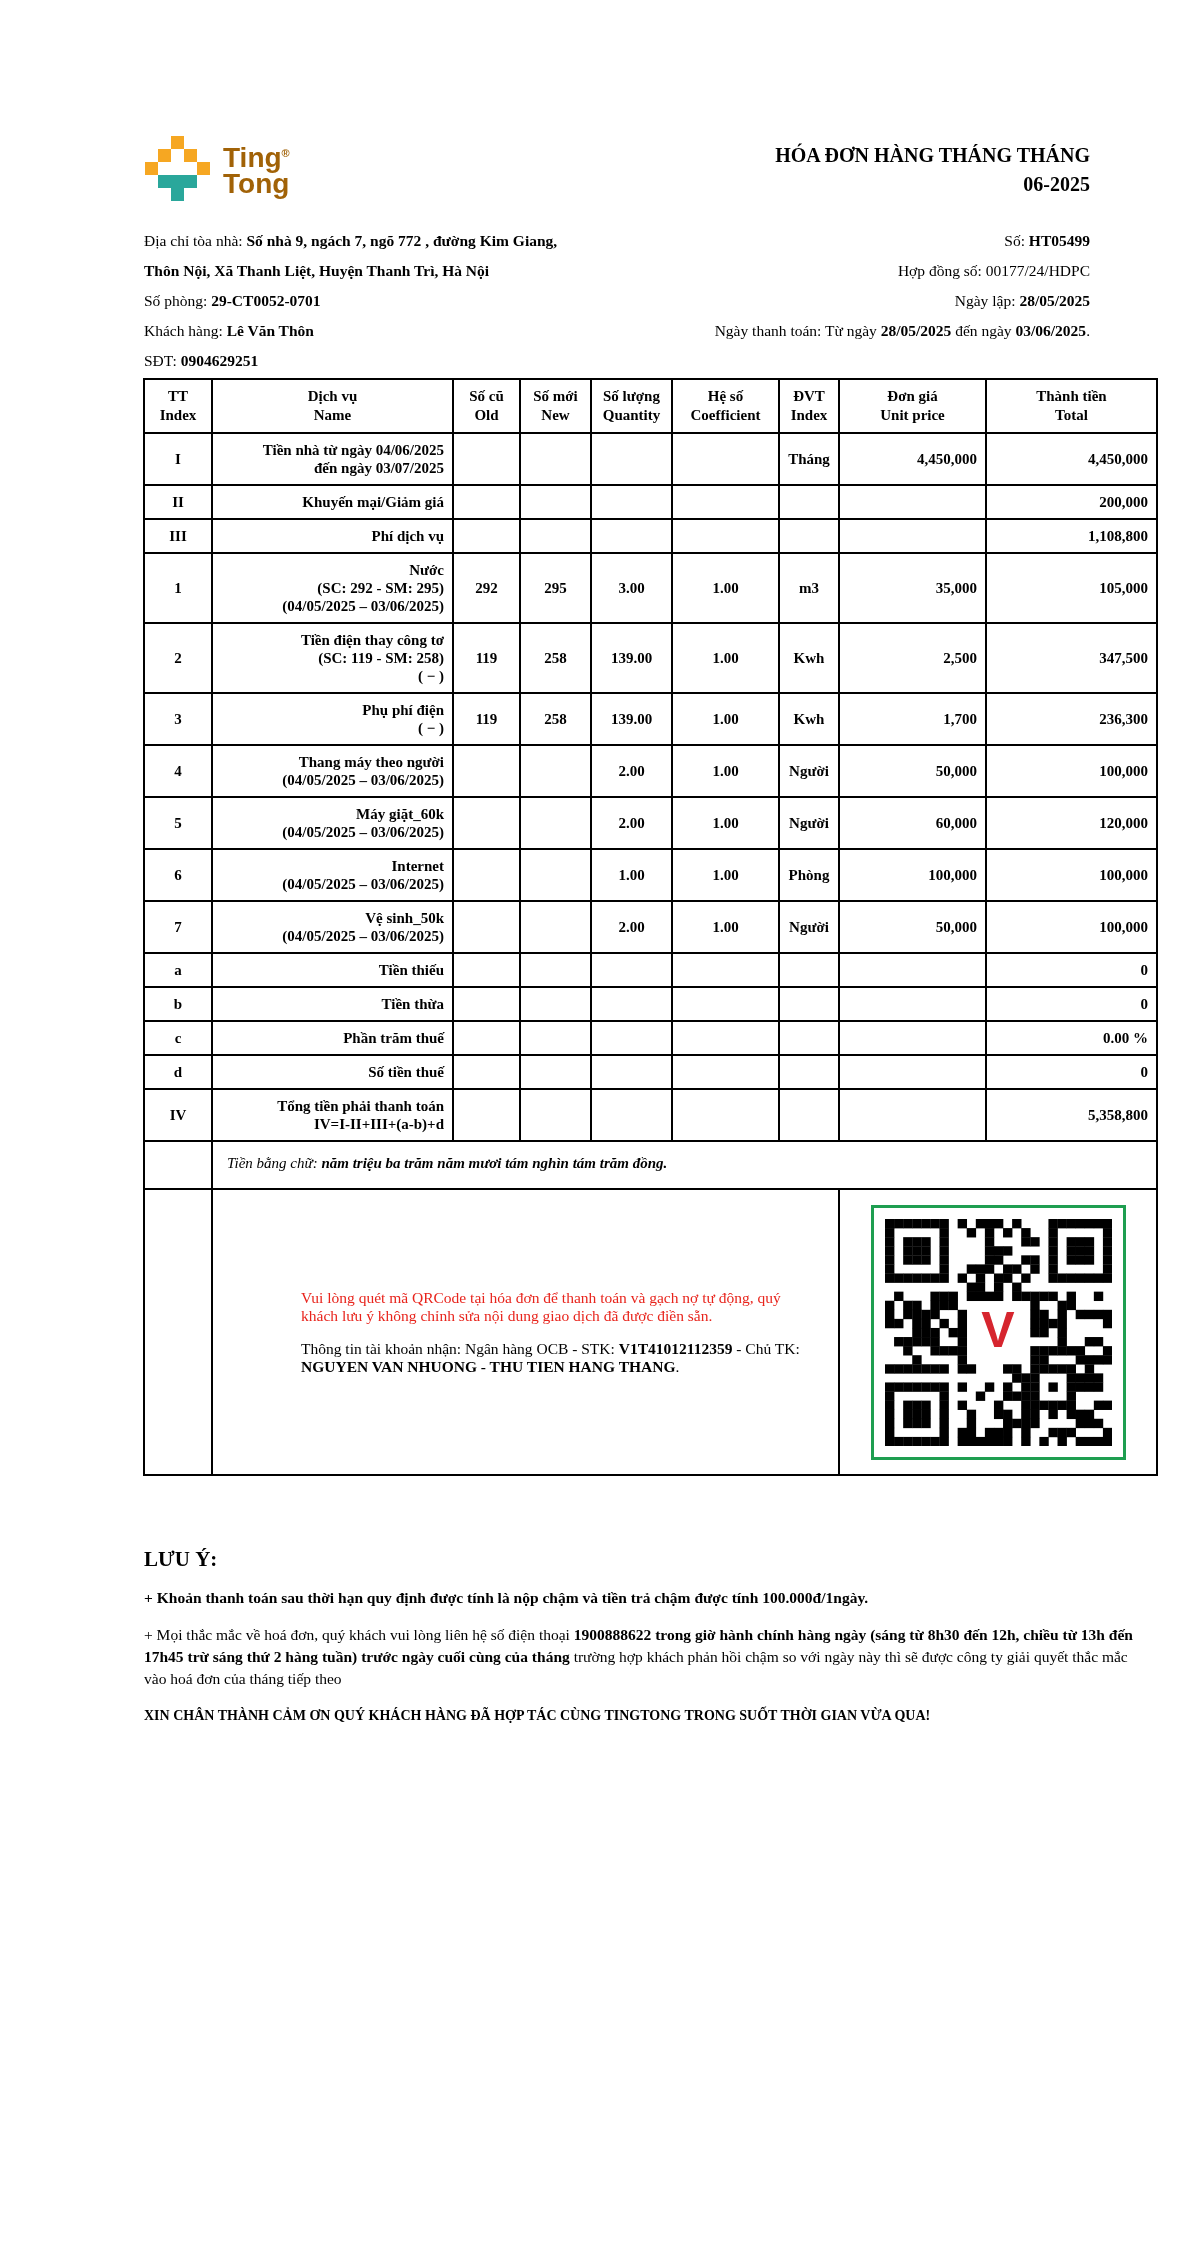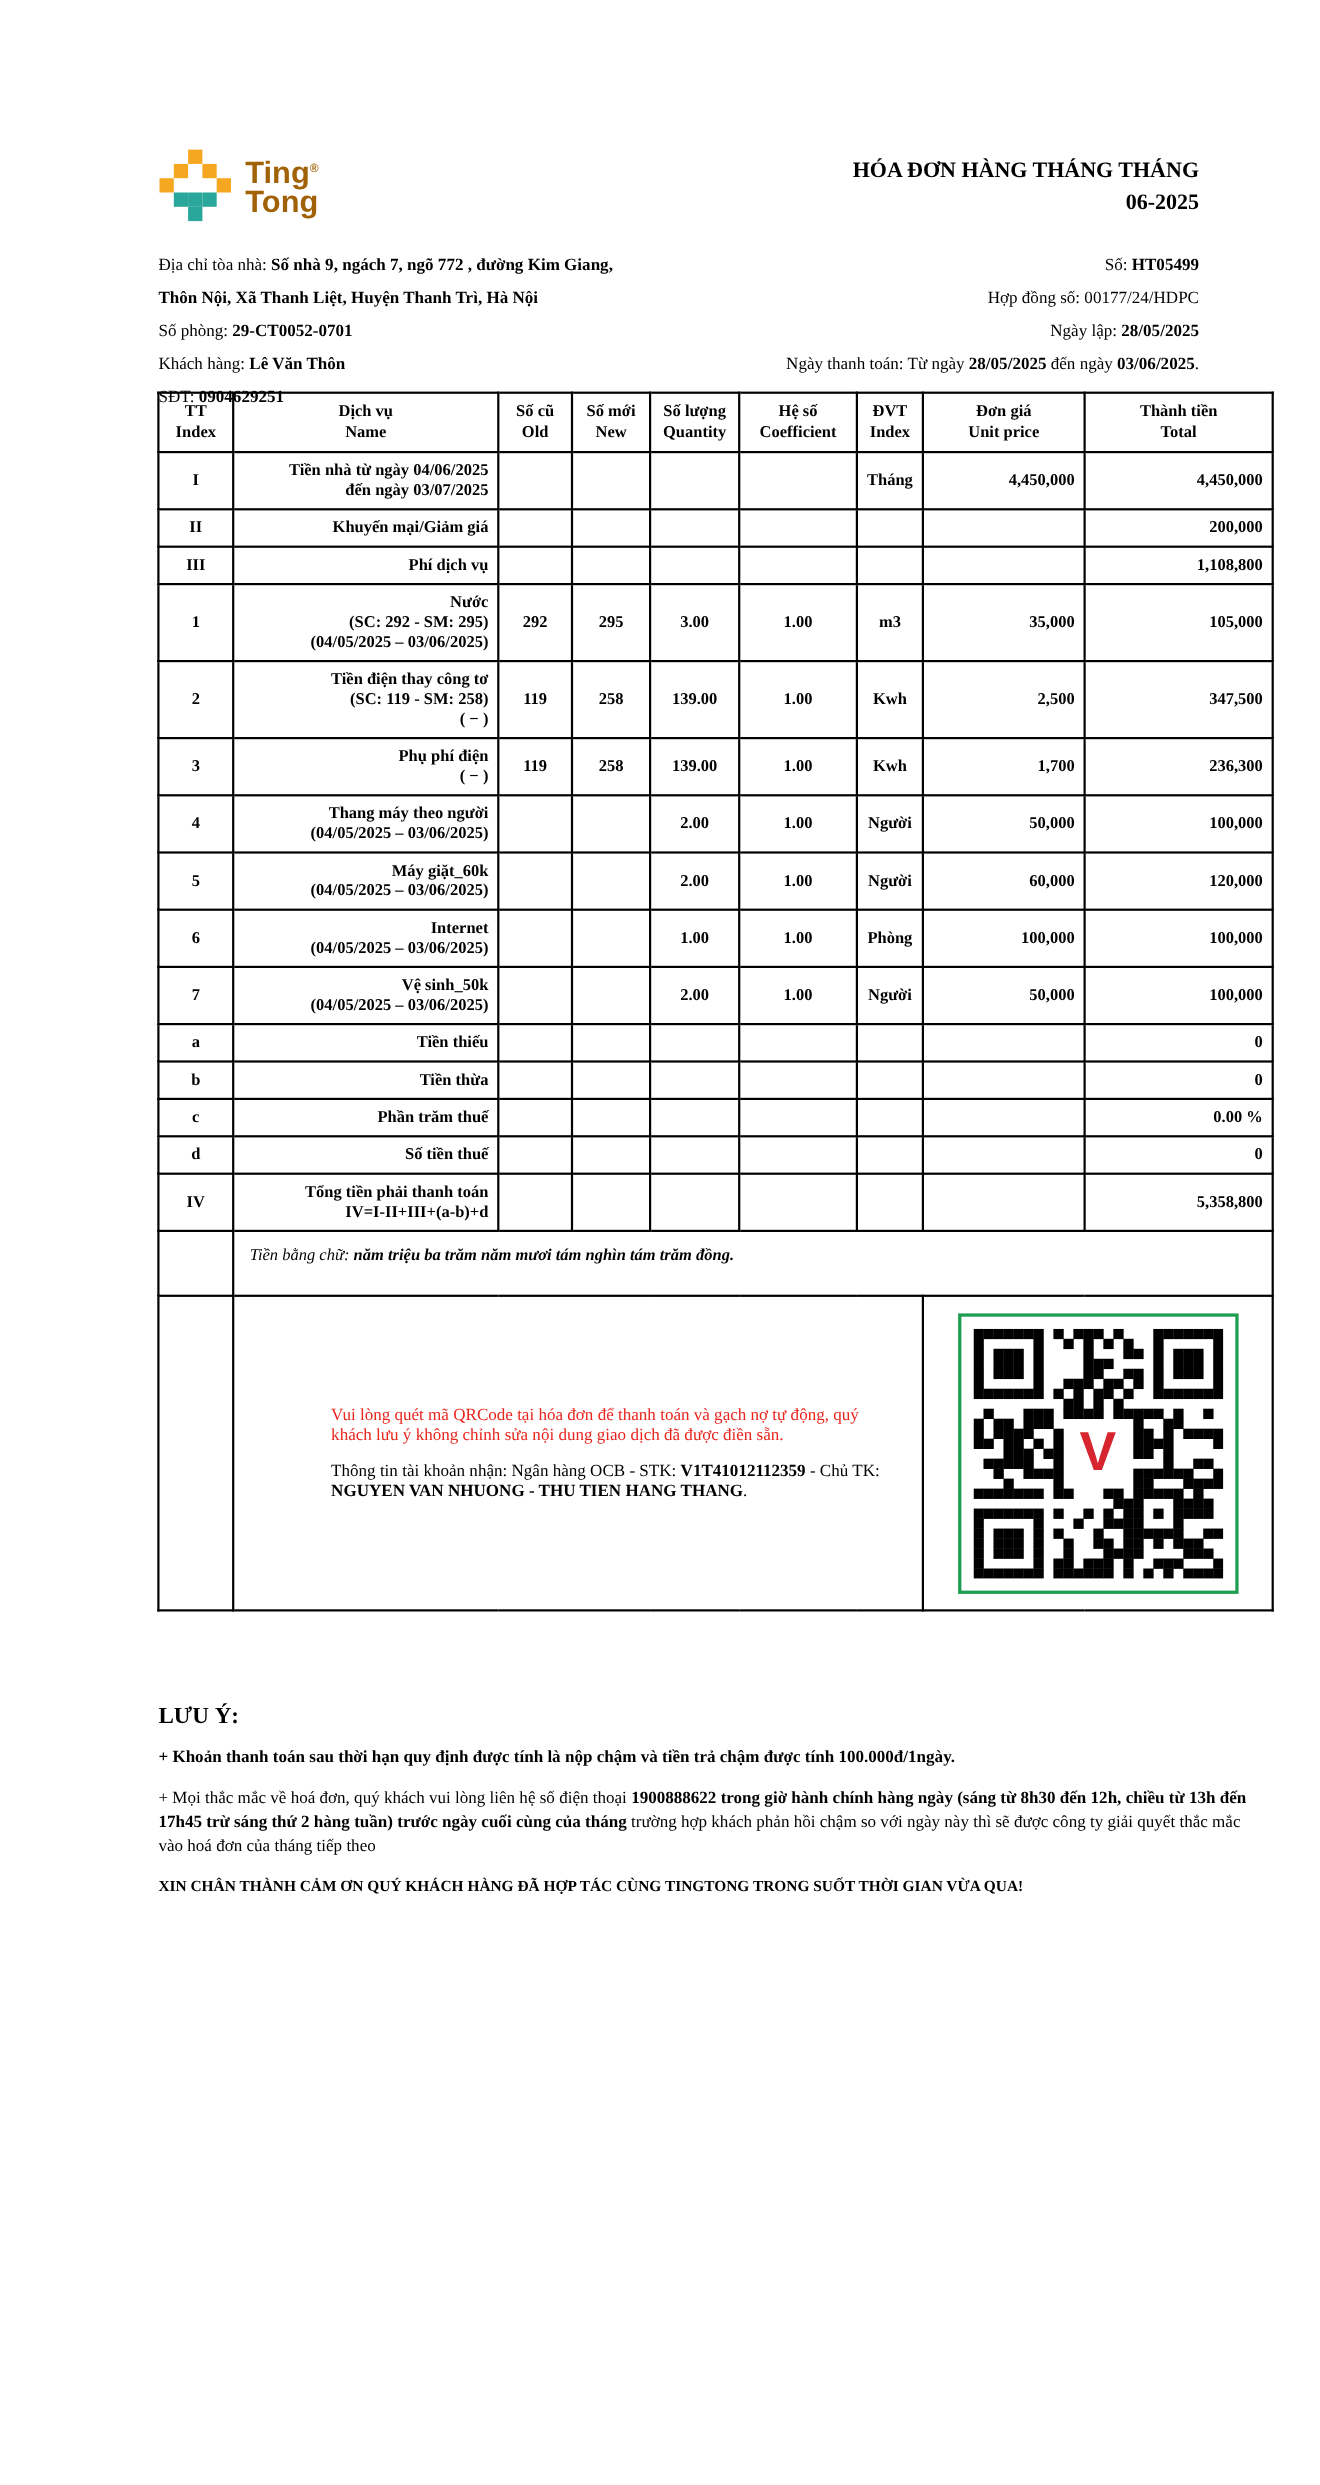--- a/index.html
+++ b/index.html
@@ -19,29 +19,29 @@
 
   
   .title{position:absolute;top:141px;right:66px;width:335px;text-align:right;
          font-size:20px;font-weight:bold;line-height:29px;}
   .info{position:absolute;top:226px;left:0;width:100%;font-size:15.5px;}
   .info-left{position:absolute;left:1px;top:0;width:600px;}
   .info-right{position:absolute;right:66px;top:0;width:640px;text-align:right;}
   .info-line{height:30px;line-height:30px;white-space:nowrap;}
 
   
-  table.invoice{position:absolute;top:356px;left:0;width:1013px;border-collapse:collapse;
+  table.invoice{position:absolute;top:378px;left:0;width:1013px;border-collapse:collapse;
                 table-layout:fixed;font-size:15px;}
   .invoice td,.invoice th{border:2px solid #000;padding:7px 8px;line-height:18px;
                           font-weight:bold;vertical-align:middle;overflow:hidden;}
   .invoice th{text-align:center;line-height:19px;padding:7px 3px;}
   .c-center{text-align:center;}
   .c-right{text-align:right;}
   .c-name{text-align:right;padding-left:11px !important;}
-  .words-row td{font-weight:normal;padding:12px 8px 27px 14px;}
+  .words-row td{font-weight:normal;padding:12px 8px 16px 14px;}
   .qr-row td{height:284px;padding:0;}
   .qr-text-cell{font-weight:normal !important;font-size:15.5px;line-height:22px;
                 padding:0 18px 0 88px !important;vertical-align:middle;}
   .notice-red{color:#e8241c;margin:0 0 15px 0;}
   .account{margin:0;}
   .qr-cell{vertical-align:middle;}
   .qr-box{width:227px;height:227px;border:3px solid #1e9e50;background:#fff;
           padding:11px;margin:0 auto;position:relative;}
   .qr-box svg{display:block;}
   .qr-v{position:absolute;left:50%;top:50%;transform:translate(-50%,-54%);

